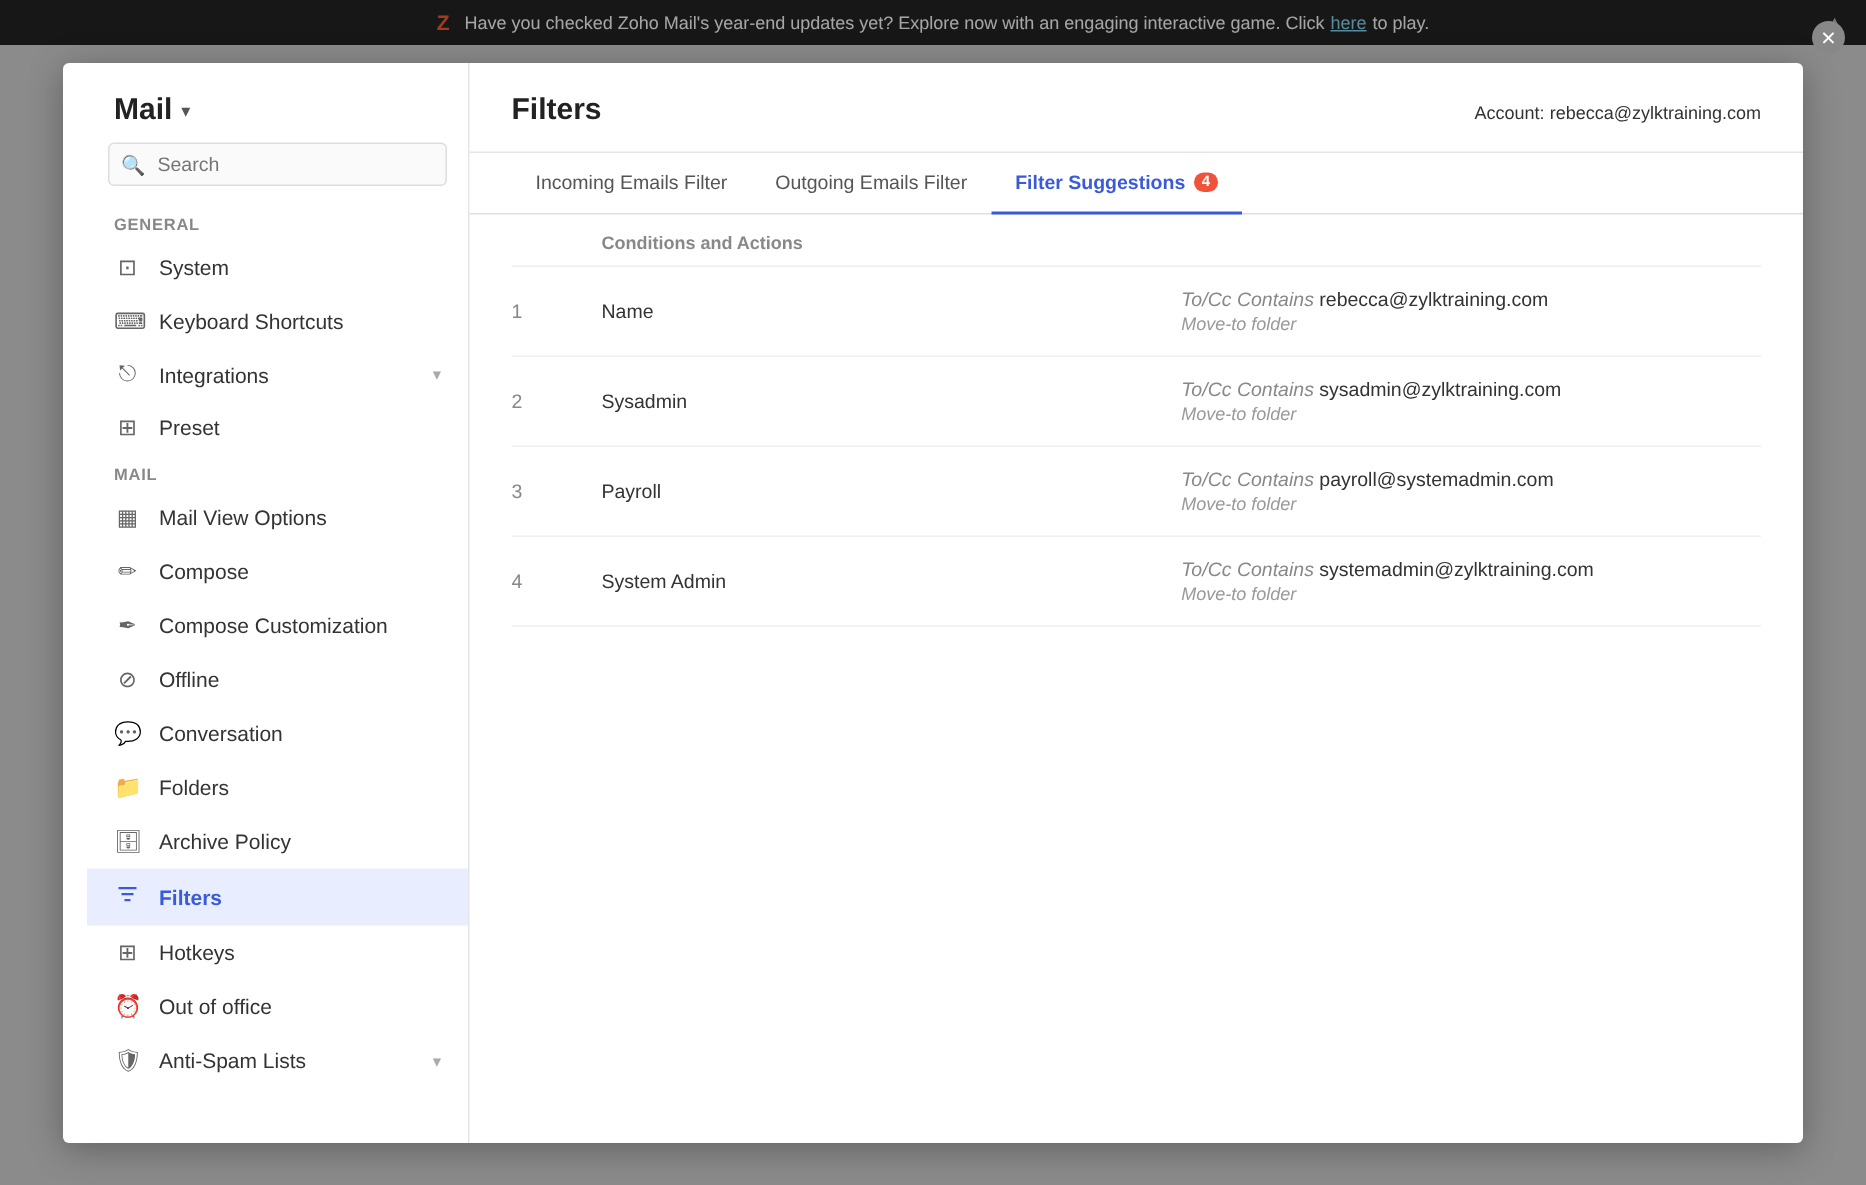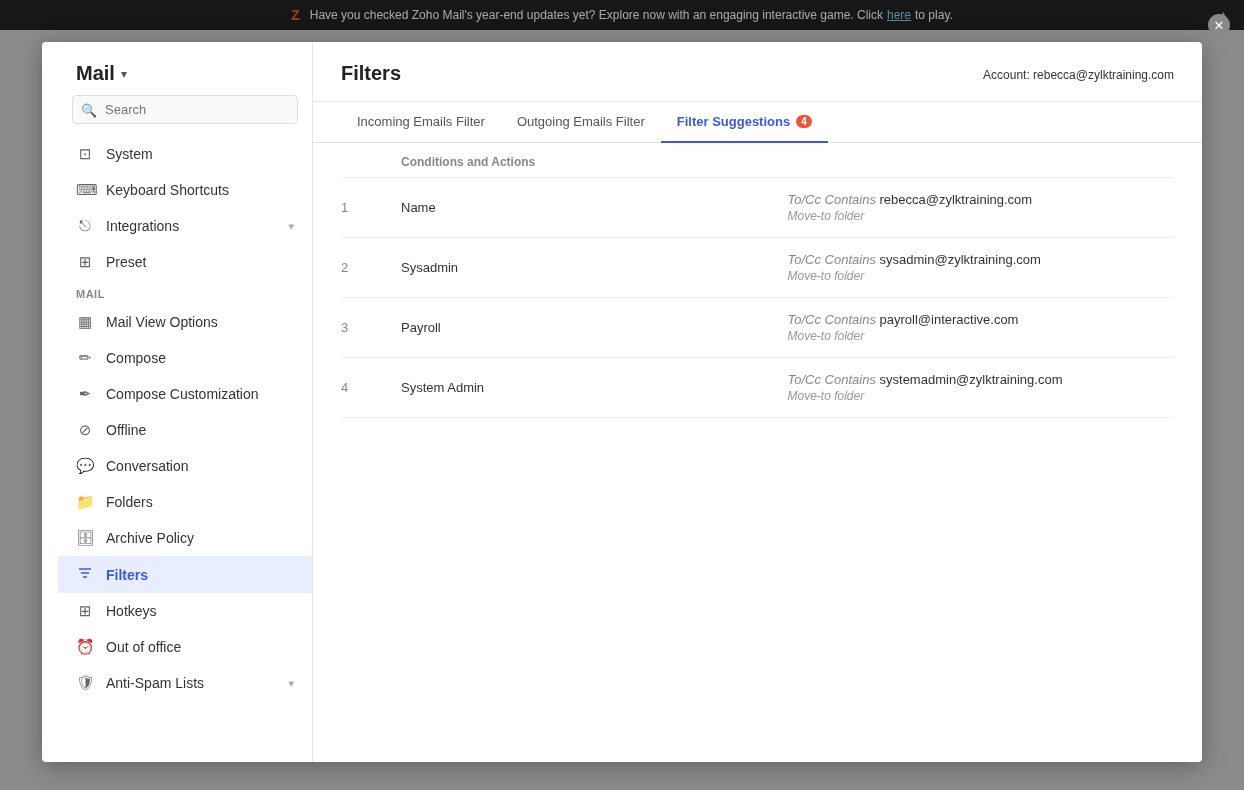--- a/index.html
+++ b/index.html
@@ -322,20 +322,21 @@
     <div class="sidebar-header">
       <span class="sidebar-title">Mail</span>
       <span class="chevron-icon">▾</span>
     </div>
 
     <div class="search-box">
       <span class="search-icon-wrap">🔍</span>
       <input type="text" placeholder="Search" style="">
     </div>
 
+    <div class="section-label">GENERAL</div>
 
     <div class="sidebar-item">
       <span class="item-icon">⊡</span>
       <span class="item-label">System</span>
     </div>
     <div class="sidebar-item">
       <span class="item-icon">⌨</span>
       <span class="item-label">Keyboard Shortcuts</span>
     </div>
     <div class="sidebar-item">
@@ -457,21 +458,21 @@
         </div>
       </div>
 
       <div class="table-row">
         <div class="row-num">3</div>
         <div class="row-name">Payroll</div>
         <div class="conditions-cell">
           <div class="condition-line">
             <span class="condition-keyword">To/Cc</span>
             <span class="condition-keyword"> Contains </span>
-            <span class="condition-value">payroll@interactive.com</span>
+            <span class="condition-value">payroll@systemadmin.com</span>
           </div>
           <div class="action-line">Move-to folder</div>
         </div>
       </div>
 
       <div class="table-row">
         <div class="row-num">4</div>
         <div class="row-name">System Admin</div>
         <div class="conditions-cell">
           <div class="condition-line">

